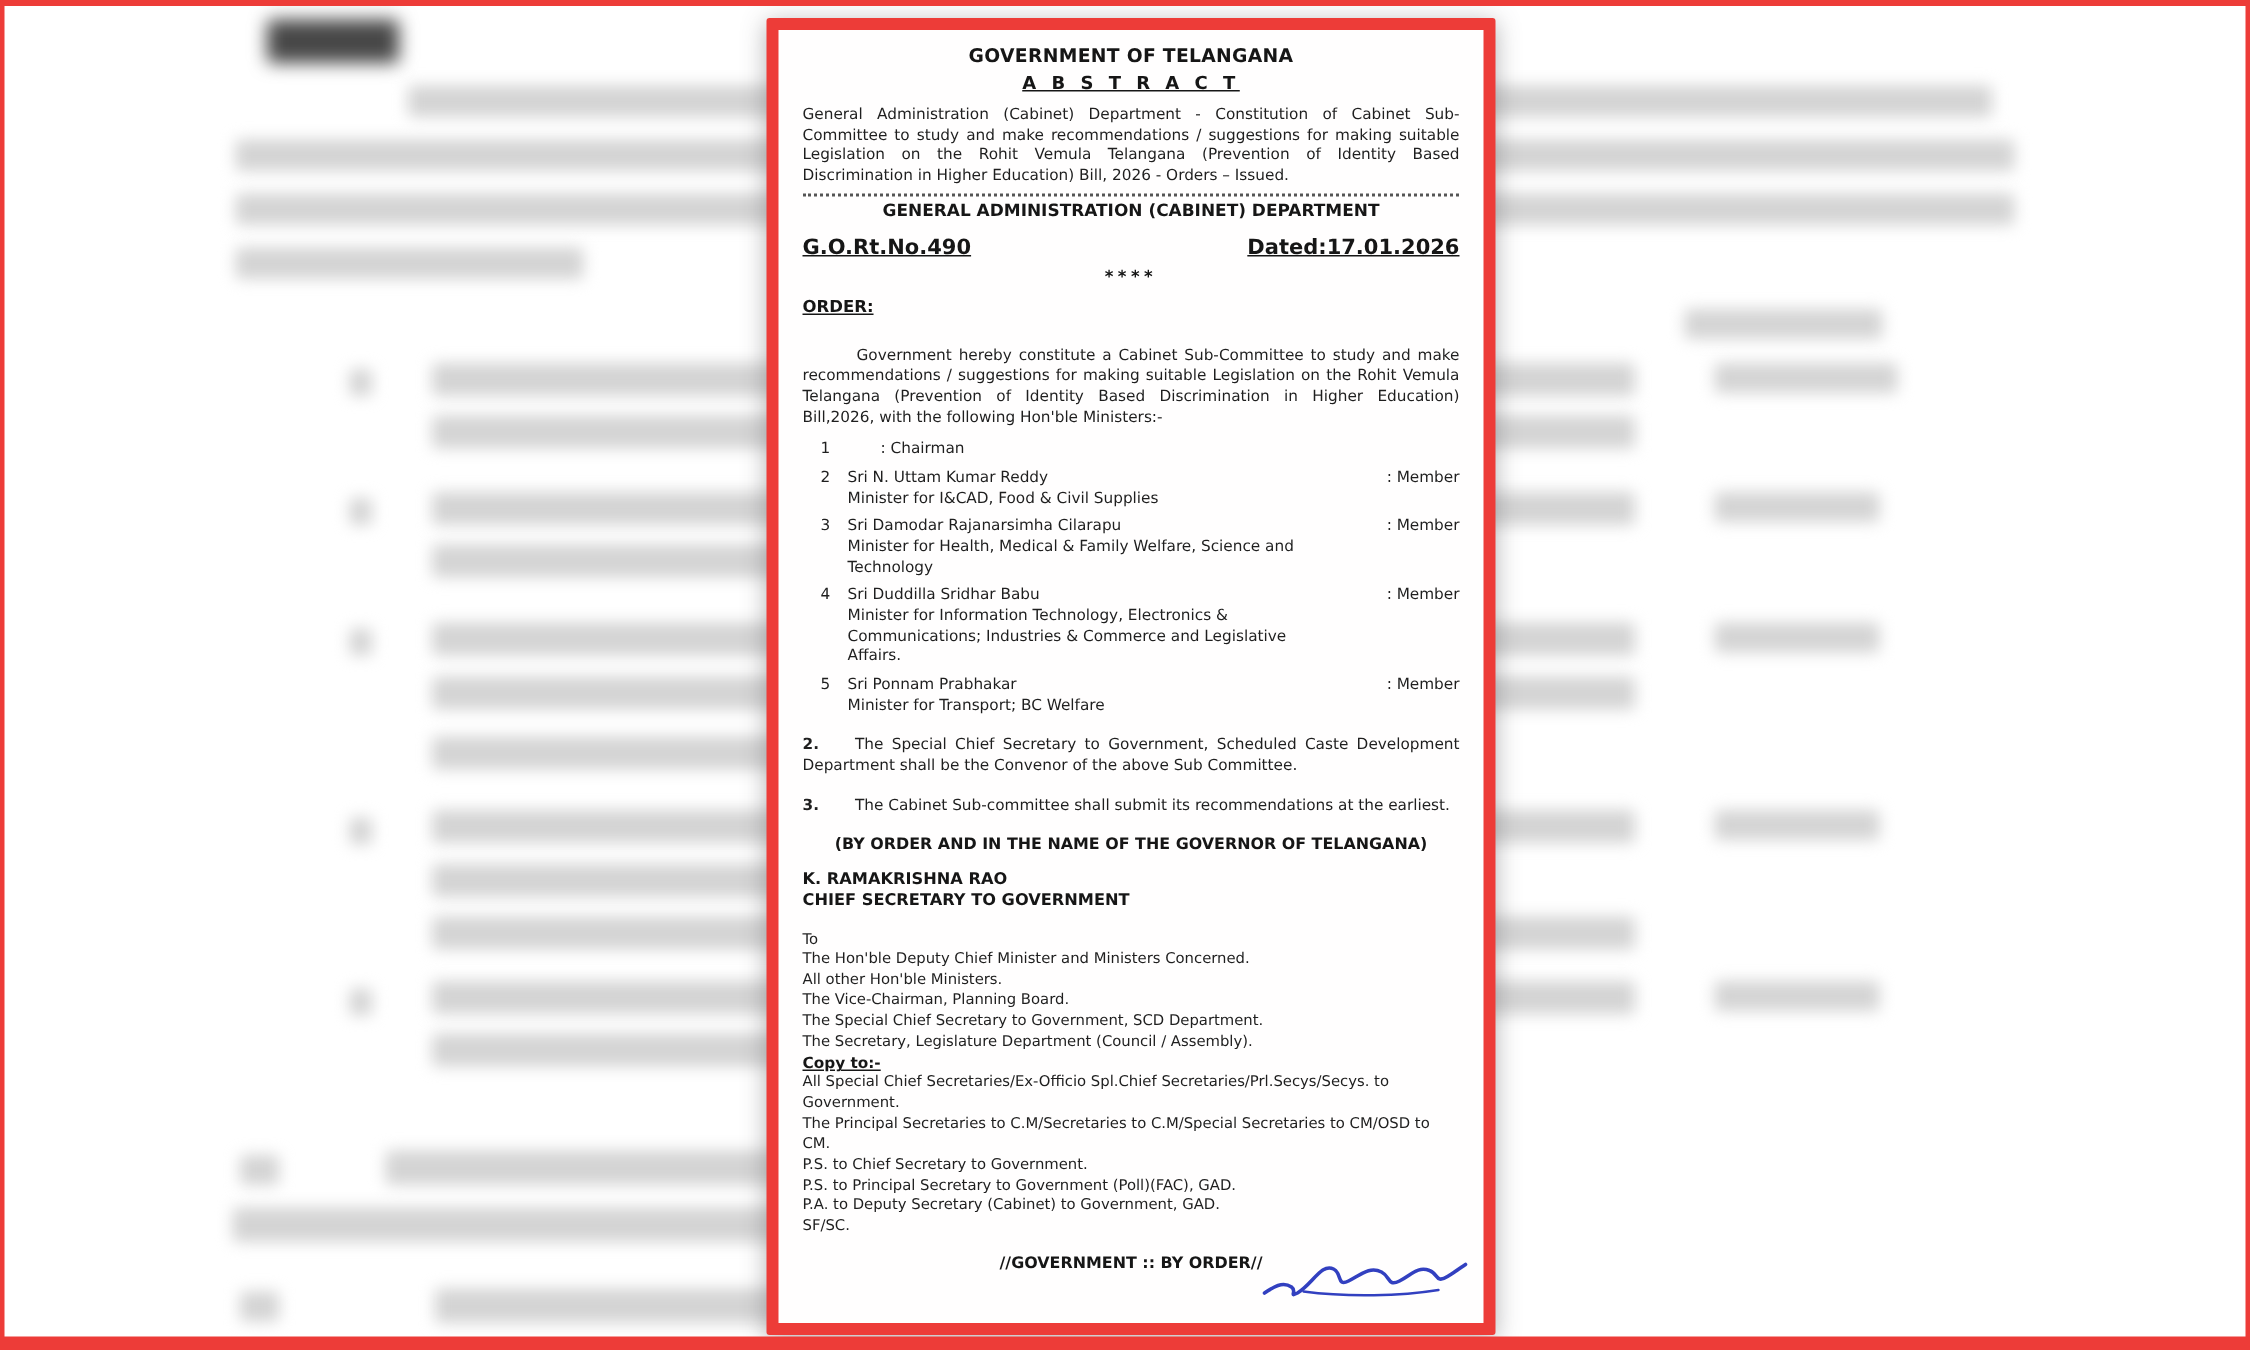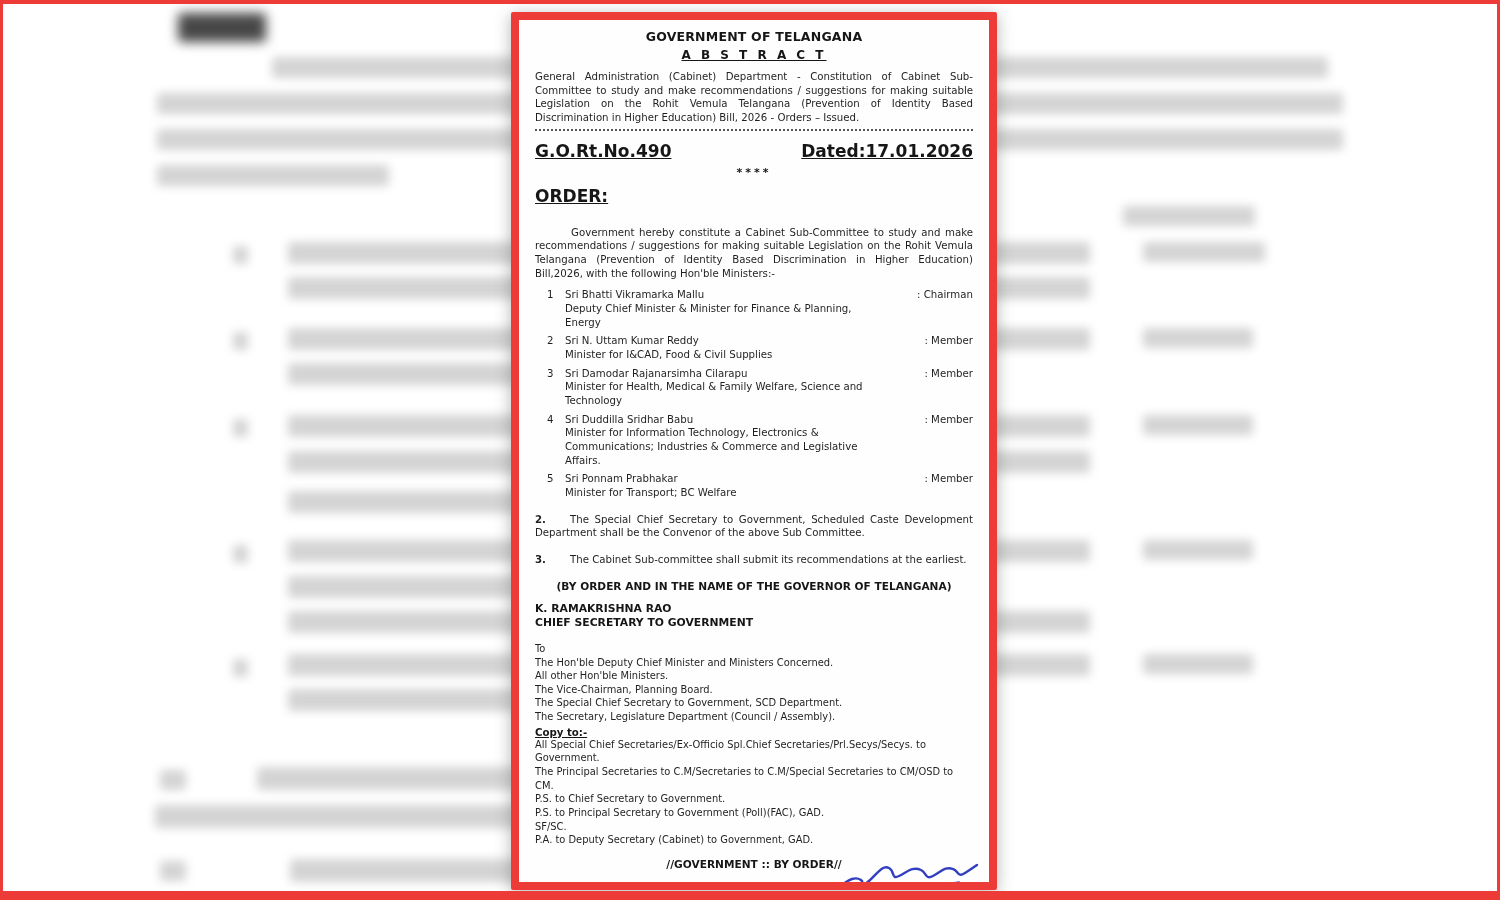--- a/index.html
+++ b/index.html
@@ -20,23 +20,23 @@
   .c{text-align:center;}
   .b{font-weight:bold;color:#161616;}
   .u{text-decoration:underline;}
   .title{font-size:12.5px;letter-spacing:.2px;}
   .abstract-h{font-size:12px;letter-spacing:3px;margin-top:2px;}
   .para{font-size:10.2px;line-height:1.34;text-align:justify;}
   .abstract-p{margin-top:7px;}
   .dashed-sep{height:2px;margin:4px 0 2px 0;
       background:repeating-linear-gradient(90deg,#555 0 2px,transparent 2px 4px);}
   .dept{font-size:11.3px;margin-top:3px;}
-  .go-row{display:flex;justify-content:space-between;font-size:17px;margin-top:10px;}
+  .go-row{display:flex;justify-content:space-between;font-size:14px;margin-top:10px;}
   .stars{font-size:11px;letter-spacing:3px;margin-top:5px;}
-  .order-h{font-size:17px;margin-top:7px;}
+  .order-h{font-size:11px;margin-top:7px;}
   .order-p{margin-top:20px;text-indent:36px;}
   .ministers{margin-top:8px;font-size:10.2px;line-height:1.34;}
   .m-row{display:flex;margin-bottom:5px;}
   .m-no{width:30px;padding-left:12px;flex:0 0 30px;}
   .m-body{flex:1 1 auto;padding-right:14px;}
   .m-role{flex:0 0 78px;text-align:right;}
   .npara{margin-top:13px;}
   .pnum{font-weight:bold;margin-right:24px;}
   .byorder{font-size:10.6px;margin-top:13px;}
   .signatory{font-size:10.8px;text-align:left;padding-right:6px;margin-top:10px;line-height:1.3;}
@@ -96,41 +96,38 @@
 
     <div class="c b title">GOVERNMENT OF TELANGANA</div>
     <div class="c">
       <span class="b u abstract-h">A B S T R A C T</span>
     </div>
 
     <div class="para abstract-p">General Administration (Cabinet) Department - Constitution of Cabinet Sub-Committee to study and make recommendations / suggestions for making suitable Legislation on the Rohit Vemula Telangana (Prevention of Identity Based Discrimination in Higher Education) Bill, 2026 - Orders – Issued.</div>
 
     <div class="dashed-sep"></div>
 
+    <div class="c b dept">GENERAL ADMINISTRATION (CABINET) DEPARTMENT</div>
 
     <div class="go-row">
       <span class="b u">G.O.Rt.No.490</span>
       <span class="b u">Dated:17.01.2026</span>
     </div>
 
     <div class="c b stars">****</div>
 
     <div class="order-h">
       <span class="b u">ORDER:</span>
     </div>
 
     <div class="para order-p">Government hereby constitute a Cabinet Sub-Committee to study and make recommendations / suggestions for making suitable Legislation on the Rohit Vemula Telangana (Prevention of Identity Based Discrimination in Higher Education) Bill,2026, with the following Hon'ble Ministers:-</div>
 
     <div class="ministers">
       <div class="m-row">
         <div class="m-no">1</div>
-        <div class="m-body">
-          <div>Sri Bhatti Vikramarka Mallu</div>
-          <div>Deputy Chief Minister &amp; Minister for Finance &amp; Planning, Energy</div>
-        </div>
         <div class="m-role">: Chairman</div>
       </div>
       <div class="m-row">
         <div class="m-no">2</div>
         <div class="m-body">
           <div>Sri N. Uttam Kumar Reddy</div>
           <div>Minister for I&amp;CAD, Food &amp; Civil Supplies</div>
         </div>
         <div class="m-role">: Member</div>
       </div>
@@ -185,22 +182,22 @@
     </div>
 
     <div class="copy-h">
       <span class="b u">Copy to:-</span>
     </div>
     <div class="copy-block">
       <div>All Special Chief Secretaries/Ex-Officio Spl.Chief Secretaries/Prl.Secys/Secys. to Government.</div>
       <div>The Principal Secretaries to C.M/Secretaries to C.M/Special Secretaries to CM/OSD to CM.</div>
       <div>P.S. to Chief Secretary to Government.</div>
       <div>P.S. to Principal Secretary to Government (Poll)(FAC), GAD.</div>
+      <div>P.A. to Deputy Secretary (Cabinet) to Government, GAD.</div>
       <div>SF/SC.</div>
-      <div>P.A. to Deputy Secretary (Cabinet) to Government, GAD.</div>
     </div>
 
     <div class="c b forwarded">//GOVERNMENT :: BY ORDER//</div>
 
     <div class="sig-area">
       <svg class="sig-scribble" width="140" height="42" viewBox="0 0 140 42">
         <path d="M4 28 C 10 24, 16 20, 22 24 C 26 27, 20 31, 26 28 C 36 22, 42 8, 50 12 C 56 15, 52 24, 60 20 C 68 16, 74 10, 82 14 C 88 17, 86 24, 94 20 C 102 16, 106 10, 114 13 C 120 15, 118 22, 126 17 C 131 14, 135 11, 138 9" fill="none" stroke="#3240c0" stroke-width="2.4" stroke-linecap="round"></path>
         <path d="M30 27 C 60 31, 95 30, 120 26" fill="none" stroke="#3240c0" stroke-width="1.6" stroke-linecap="round"></path>
       </svg>
 

